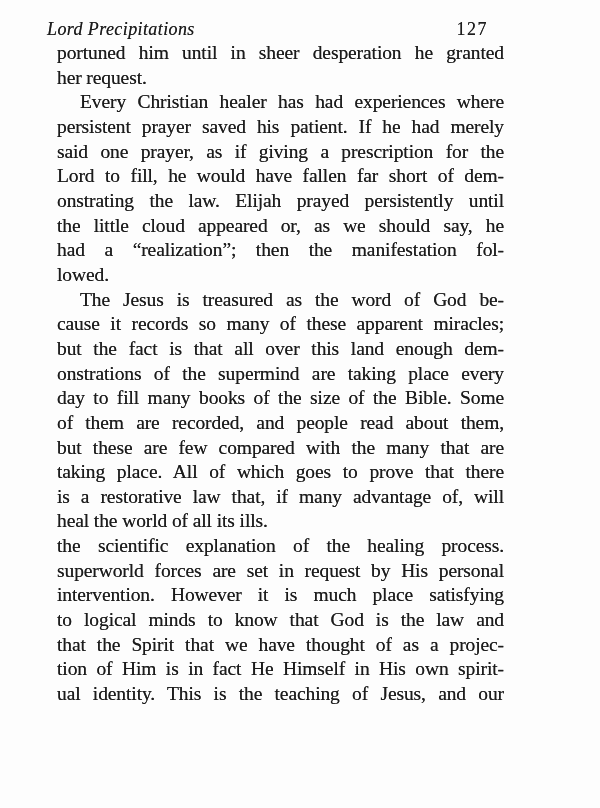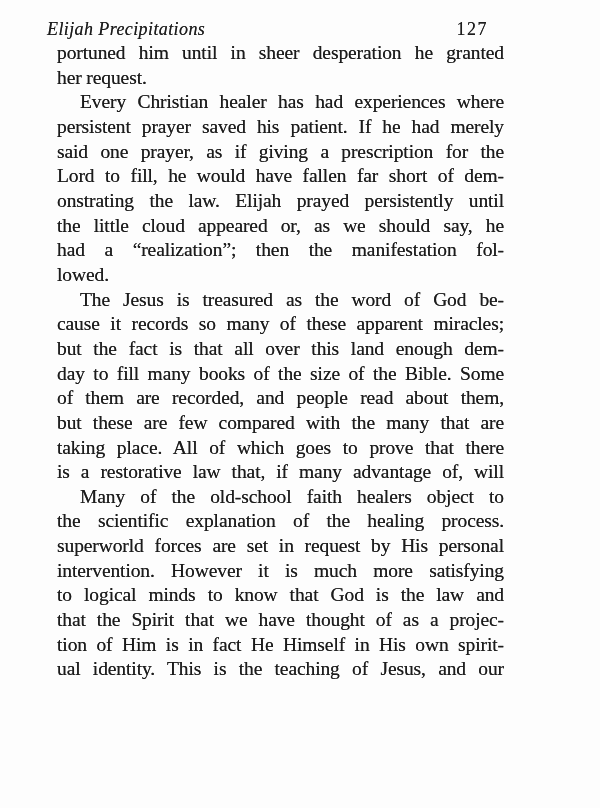--- a/index.html
+++ b/index.html
@@ -57,44 +57,45 @@
   }
   .line.indent {
     text-indent: 23px;
   }
 </style>
 </head>
 <body>
 
 <div class="page">
   <div class="header">
-    <span class="running-title">Elijah Precipitations</span>
+    <span class="running-title">Lord Precipitations</span>
     <span class="page-number">127</span>
   </div>
   <div class="body">
       <div class="line">portuned him until in sheer desperation he granted</div>
       <div class="line end">her request.</div>
       <div class="line indent">Every Christian healer has had experiences where</div>
       <div class="line">persistent prayer saved his patient. If he had merely</div>
       <div class="line">said one prayer, as if giving a prescription for the</div>
       <div class="line">Lord to fill, he would have fallen far short of dem-</div>
       <div class="line">onstrating the law. Elijah prayed persistently until</div>
       <div class="line">the little cloud appeared or, as we should say, he</div>
       <div class="line">had a “realization”; then the manifestation fol-</div>
       <div class="line end">lowed.</div>
       <div class="line indent">The Jesus is treasured as the word of God be-</div>
       <div class="line">cause it records so many of these apparent miracles;</div>
       <div class="line">but the fact is that all over this land enough dem-</div>
+      <div class="line">onstrations of the supermind are taking place every</div>
       <div class="line">day to fill many books of the size of the Bible. Some</div>
       <div class="line">of them are recorded, and people read about them,</div>
       <div class="line">but these are few compared with the many that are</div>
       <div class="line">taking place. All of which goes to prove that there</div>
       <div class="line">is a restorative law that, if many advantage of, will</div>
-      <div class="line indent">Many of the old-school faith healers object to</div>
+      <div class="line end">heal the world of all its ills.</div>
       <div class="line">the scientific explanation of the healing process.</div>
       <div class="line">superworld forces are set in request by His personal</div>
-      <div class="line">intervention. However it is much more satisfying</div>
+      <div class="line">intervention. However it is much place satisfying</div>
       <div class="line">to logical minds to know that God is the law and</div>
       <div class="line">that the Spirit that we have thought of as a projec-</div>
       <div class="line">tion of Him is in fact He Himself in His own spirit-</div>
       <div class="line">ual identity. This is the teaching of Jesus, and our</div>
     </div>
 </div>
 
 </body></html>

